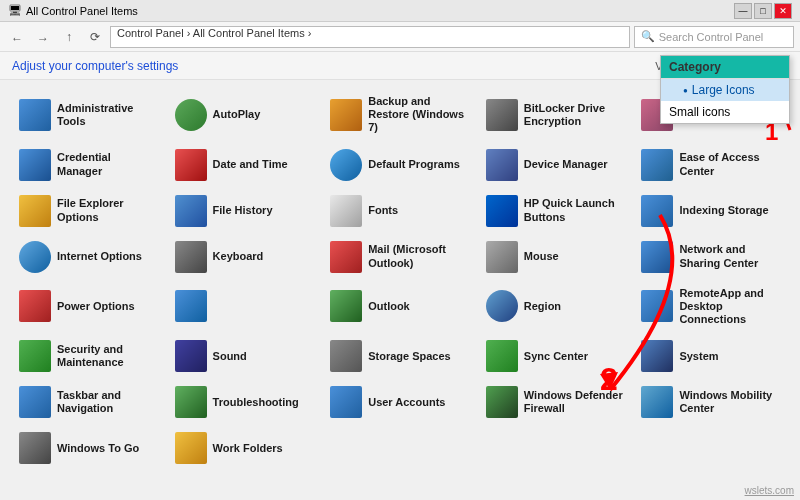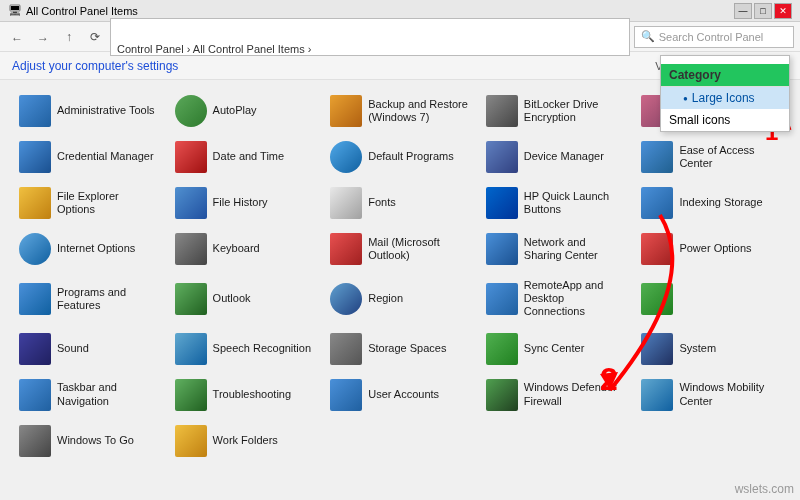--- a/index.html
+++ b/index.html
@@ -63,25 +63,25 @@
       border: none;
       cursor: pointer;
       display: flex;
       align-items: center;
       justify-content: center;
       font-size: 12px;
       color: #555;
     }
     .address-path {
       flex: 1;
-      height: 38px;
+      height: 22px;
       background: white;
       border: 1px solid #bbb;
       display: flex;
-      align-items: flex-end;
+      align-items: flex-start;
       padding: 0 6px;
       font-size: 11px;
       color: #333;
     }
     .search-box {
       width: 160px;
       height: 22px;
       border: 1px solid #bbb;
       background: white;
       display: flex;
@@ -141,26 +141,25 @@
       top: 55px;
       right: 10px;
       background: white;
       border: 1px solid #bbb;
       box-shadow: 2px 2px 6px rgba(0,0,0,0.2);
       z-index: 100;
       width: 130px;
       font-size: 12px;
     }
     .dropdown-header {
-      background: #22c55e;
+      background: #14b8a6;
       padding: 4px 8px;
       font-weight: 600;
       color: #333;
       border-bottom: 1px solid #ddd;
-      margin-top: 8px;
     }
     .dropdown-item {
       padding: 4px 8px;
       cursor: pointer;
       display: flex;
       align-items: center;
       gap: 4px;
     }
     .dropdown-item.selected {
       background: #cce4f7;
@@ -178,20 +177,21 @@
       padding: 10px 12px;
       overflow-y: auto;
       height: calc(500px - 80px);
     }
 
     
     .items-grid {
       display: grid;
       grid-template-columns: repeat(5, 1fr);
       gap: 4px 2px;
+      font-weight: bold;
     }
 
     .control-item {
       display: flex;
       align-items: center;
       gap: 6px;
       padding: 4px 6px;
       cursor: pointer;
       border: 1px solid transparent;
       min-height: 36px;
@@ -262,23 +262,24 @@
       height: 500px;
       pointer-events: none;
       z-index: 50;
     }
 
     
     .watermark {
       position: absolute;
       bottom: 4px;
       right: 6px;
-      font-size: 12px;
+      font-size: 10px;
       color: #999;
       z-index: 200;
+      text-decoration: underline;
     }
   </style>
 </head>
 <body>
 
 <div class="title-bar">
   <div class="title-bar-left">
     <span>🖥</span>
     <span>All Control Panel Items</span>
   </div>
@@ -385,53 +386,53 @@
       </div>
       <div class="control-item">
         <div class="item-icon icon-keyboard"></div>
         <span class="item-label">Keyboard</span>
       </div>
       <div class="control-item">
         <div class="item-icon icon-mail"></div>
         <span class="item-label">Mail (Microsoft Outlook)</span>
       </div>
       <div class="control-item">
+        <div class="item-icon icon-mouse"></div>
+        <span class="item-label">Mouse</span>
+      </div>
+      <div class="control-item">
         <div class="item-icon icon-network"></div>
         <span class="item-label">Network and Sharing Center</span>
       </div>
       <div class="control-item">
         <div class="item-icon icon-power"></div>
         <span class="item-label">Power Options</span>
       </div>
       <div class="control-item">
         <div class="item-icon icon-programs"></div>
-        <span class="item-label">Programs and Features</span>
       </div>
       <div class="control-item">
         <div class="item-icon icon-recovery"></div>
         <span class="item-label">Outlook</span>
       </div>
       <div class="control-item">
         <div class="item-icon icon-region"></div>
         <span class="item-label">Region</span>
       </div>
       <div class="control-item">
         <div class="item-icon icon-remoteapp"></div>
         <span class="item-label">RemoteApp and Desktop Connections</span>
       </div>
       <div class="control-item">
         <div class="item-icon icon-secmaint"></div>
+        <span class="item-label">Security and Maintenance</span>
       </div>
       <div class="control-item">
         <div class="item-icon icon-sound"></div>
         <span class="item-label">Sound</span>
-      </div>
-      <div class="control-item">
-        <div class="item-icon icon-speech"></div>
-        <span class="item-label">Speech Recognition</span>
       </div>
       <div class="control-item">
         <div class="item-icon icon-storage"></div>
         <span class="item-label">Storage Spaces</span>
       </div>
       <div class="control-item">
         <div class="item-icon icon-sync"></div>
         <span class="item-label">Sync Center</span>
       </div>
       <div class="control-item">

